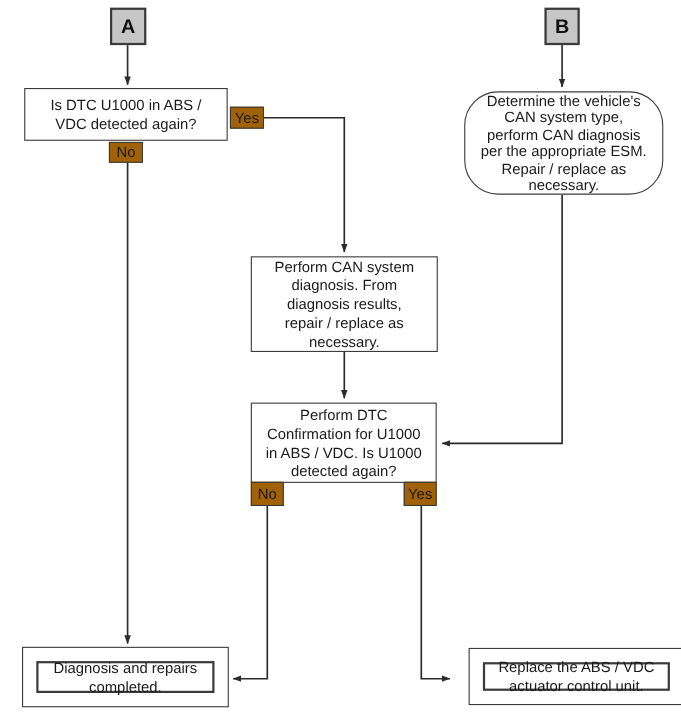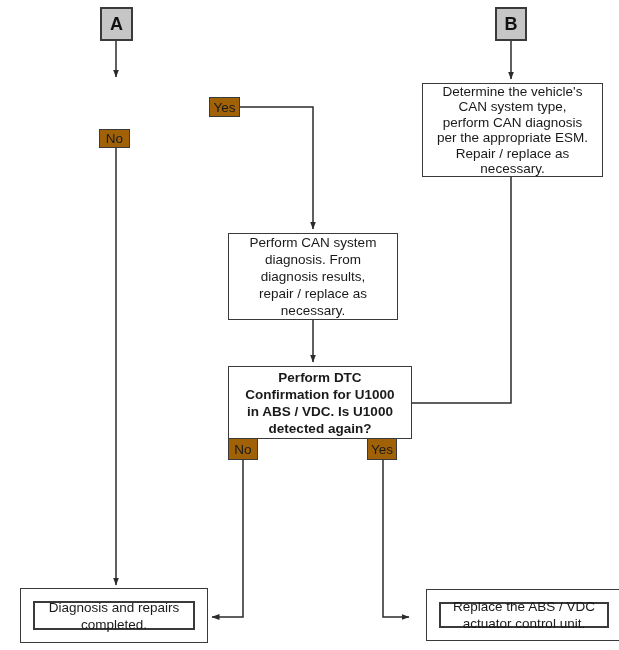--- a/index.html
+++ b/index.html
@@ -22,21 +22,21 @@
   }
   .node{
     position:absolute;z-index:2;
     background:#ffffff;
     border:1.5px solid #3a3a3a;
     display:flex;align-items:center;justify-content:center;
     text-align:center;
     white-space:pre-line;
     font-size:13.5px;line-height:17px;
   }
-  .node.tight{line-height:15.5px;}
+  .node.tight{line-height:15.5px;border-radius:31px;}
   .edge-label{
     position:absolute;z-index:3;
     background:#a16207;
     border:1.5px solid #3a3a3a;
     display:flex;align-items:center;justify-content:center;
     font-size:13.5px;
   }
   .terminal{
     position:absolute;z-index:2;
     background:#ffffff;
@@ -74,20 +74,24 @@
   </svg>
 
   <div class="port" style="left:100px;top:7px;width:33px;height:34px;">
     <span>A</span>
   </div>
 
   <div class="port" style="left:495px;top:7px;width:32px;height:34px;">
     <span>B</span>
   </div>
 
+  <div class="node" style="left:22px;top:80px;width:185px;height:48px;">
+    <span>Is DTC U1000 in ABS /
+VDC detected again?</span>
+  </div>
 
   <div class="edge-label" style="left:209px;top:97px;width:31px;height:20px;">
     <span>Yes</span>
   </div>
 
   <div class="edge-label" style="left:99px;top:129px;width:31px;height:19px;">
     <span>No</span>
   </div>
 
   <div class="node tight" style="left:422px;top:83px;width:181px;height:94px;">
@@ -100,21 +104,21 @@
   </div>
 
   <div class="node" style="left:228px;top:233px;width:170px;height:87px;">
     <span>Perform CAN system
 diagnosis. From
 diagnosis results,
 repair / replace as
 necessary.</span>
   </div>
 
-  <div class="node" style="left:228px;top:366px;width:184px;height:73px;font-weight:bold;">
+  <div class="node" style="left:228px;top:366px;width:169px;height:73px;">
     <span>Perform DTC
 Confirmation for U1000
 in ABS / VDC. Is U1000
 detected again?</span>
   </div>
 
   <div class="edge-label" style="left:228px;top:438px;width:30px;height:22px;">
     <span>No</span>
   </div>
 

